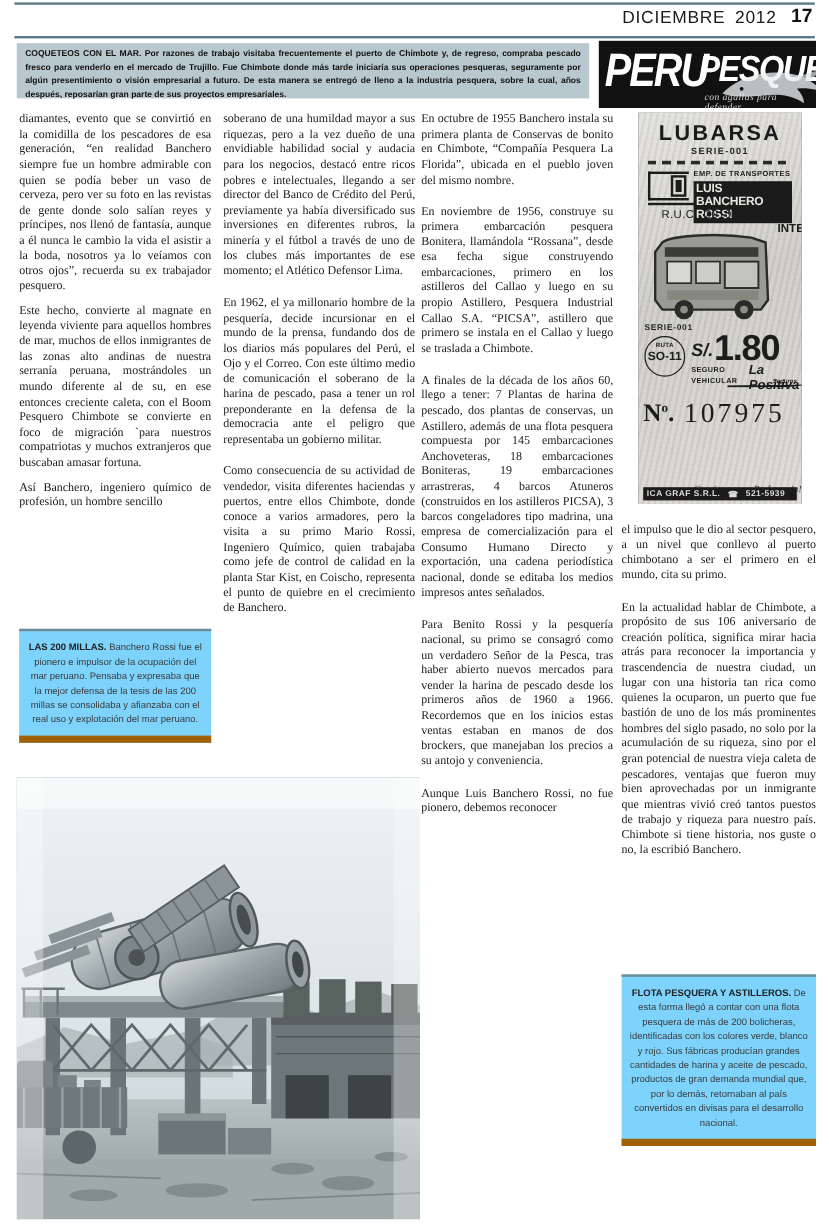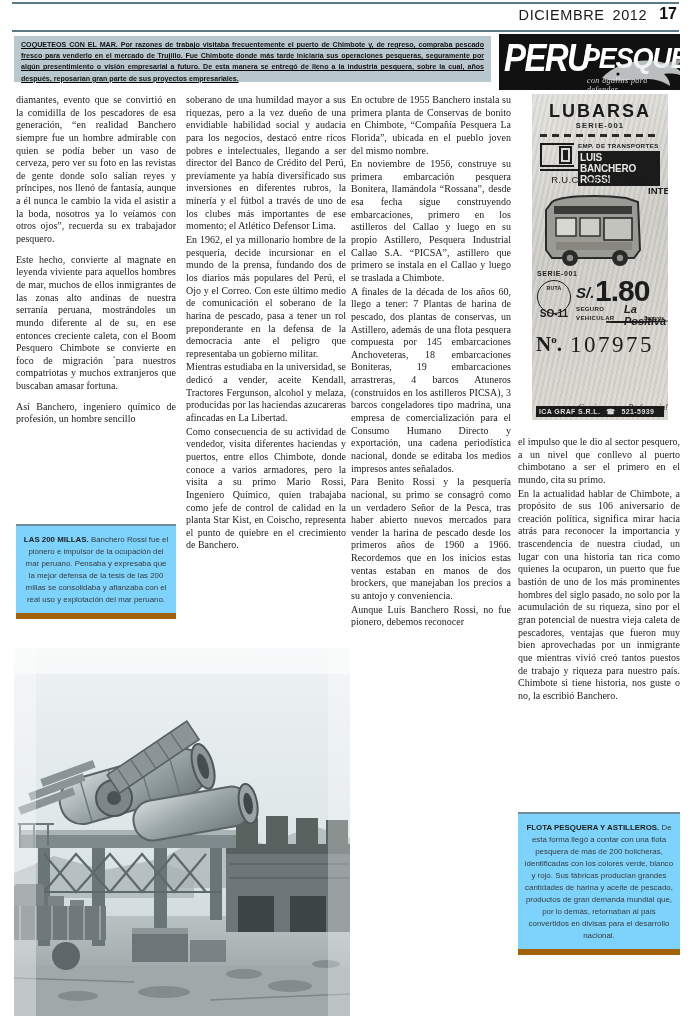--- a/index.html
+++ b/index.html
@@ -45,21 +45,20 @@
     background: #5b7a86;
   }
 
   
   #intro-block {
     position: absolute;
     left: 14px; top: 36px;
     width: 477px; height: 46px;
     background: #b8c8ce;
     padding: 4px 7px 3px 7px;
-    text-decoration: underline;
   }
   #intro-text {
     font-family: "Liberation Sans", sans-serif;
     font-size: 7.1px;
     line-height: 1.58;
     color: #111;
     text-align: justify;
     font-weight: 700;
   }
   #intro-text .lede-head { font-weight: 700; }
@@ -116,21 +115,21 @@
     position: absolute;
     font-family: "Liberation Serif", serif;
     font-size: 10px;
     line-height: 1.265;
     color: #1b1b1b;
     text-align: justify;
     text-justify: inter-word;
     hyphens: none;
   }
   .col p { margin: 0 0 0 0; text-indent: 0; }
-  .col p + p { margin-top: 1px; }
+  .col p + p { margin-top: 14px; }
   .gap { margin-top: 8px !important; }
 
   #col1 { left: 16px;  top: 94px;  width: 160px; }
   #col2 { left: 186px; top: 94px;  width: 160px; }
   #col3 { left: 351px; top: 94px;  width: 160px; }
   #col4 { left: 518px; top: 436px; width: 162px; }
 
   
   .pullbox {
     position: absolute;
@@ -254,21 +253,21 @@
   }
   #tk-ruta {
     left: 5px; top: 186px;
     width: 34px; height: 34px;
     border: 1.6px solid #1c1c1c;
     border-radius: 50%;
     text-align: center;
     padding-top: 4px;
   }
   #tk-ruta-lab { font-size: 5.2px; font-weight: 700; letter-spacing:.3px; }
-  #tk-ruta-val { font-size: 10px; font-weight: 700; margin-top: 17px; }
+  #tk-ruta-val { font-size: 10px; font-weight: 700; margin-top: 1px; }
   #tk-price-sym {
     left: 44px; top: 190px;
     font-size: 15px; font-weight: 700; font-style: italic;
   }
   #tk-price-val {
     left: 63px; top: 180px;
     font-size: 30px; font-weight: 700;
     letter-spacing: -1px;
   }
   #tk-seguro {
@@ -358,21 +357,20 @@
   <p class="gap">Así Banchero, ingeniero químico de profesión, un hombre sencillo</p>
 </div>
 
 <div class="pullbox" id="pullbox-200millas">
   <span class="boxhead">LAS 200 MILLAS.</span><span> Banchero Rossi fue el pionero e impulsor de la ocupación del mar peruano. Pensaba y expresaba que la mejor defensa de la tesis de las 200 millas se consolidaba y afianzaba con el real uso y explotación del mar peruano.</span>
 </div>
 
 <div class="col" id="col2">
   <p>soberano de  una humildad mayor a sus riquezas, pero a la vez dueño de una envidiable habilidad social y audacia para los negocios, destacó  entre ricos pobres e intelectuales, llegando  a ser director del Banco de Crédito del Perú, previamente ya había diversificado sus inversiones en diferentes rubros, la minería y el fútbol a través de uno de los clubes más importantes de ese momento; el Atlético Defensor Lima.</p>
   <p>En 1962, el ya millonario hombre de la pesquería, decide incursionar en el mundo de la prensa, fundando dos de los diarios más populares del Perú, el Ojo y el Correo. Con este último medio de comunicación el soberano de la harina de pescado, pasa a tener un rol preponderante en la defensa de la democracia ante el peligro que representaba un gobierno militar.</p>
-  <p>Mientras estudiaba en la universidad, se dedicó a vender, aceite Kendall, Tractores Fergunson, alcohol y melaza, producidas por las haciendas azucareras afincadas en La Libertad.</p>
   <p>Como consecuencia de su actividad de vendedor, visita diferentes haciendas y puertos, entre ellos Chimbote, donde conoce a varios armadores, pero la visita a su primo Mario Rossi, Ingeniero Químico, quien trabajaba como jefe de control de calidad en la planta Star Kist, en Coischo, representa el punto de quiebre en el crecimiento de Banchero.</p>
 </div>
 
 <div class="col" id="col3">
   <p>En octubre de 1955 Banchero instala su primera planta de Conservas de bonito en Chimbote, “Compañía Pesquera La Florida”, ubicada en el pueblo joven del mismo nombre.</p>
   <p>En noviembre de 1956, construye su primera embarcación pesquera Bonitera, llamándola “Rossana”, desde esa fecha sigue construyendo embarcaciones, primero en los astilleros del Callao y luego en su propio Astillero,  Pesquera Industrial Callao S.A. “PICSA”, astillero que primero se instala en el Callao y luego se traslada a Chimbote.</p>
   <p>A finales de la década de los años 60, llego a tener: 7 Plantas de harina de pescado, dos  plantas de conservas, un Astillero, además de una flota pesquera compuesta por 145 embarcaciones Anchoveteras, 18 embarcaciones Boniteras, 19 embarcaciones arrastreras, 4 barcos Atuneros (construidos en los astilleros PICSA), 3 barcos congeladores tipo madrina, una empresa de comercialización para el Consumo Humano Directo y exportación, una cadena periodística nacional, donde se editaba los medios impresos antes señalados.</p>
   <p>Para Benito Rossi y la pesquería nacional, su primo se consagró como un verdadero  Señor de la Pesca, tras haber abierto nuevos mercados para vender la harina de pescado desde los primeros años de 1960 a 1966. Recordemos que en los inicios estas ventas estaban en manos de dos brockers, que manejaban los precios a su antojo y conveniencia.</p>
   <p>Aunque Luis Banchero Rossi, no fue  pionero, debemos reconocer</p>
 </div>

